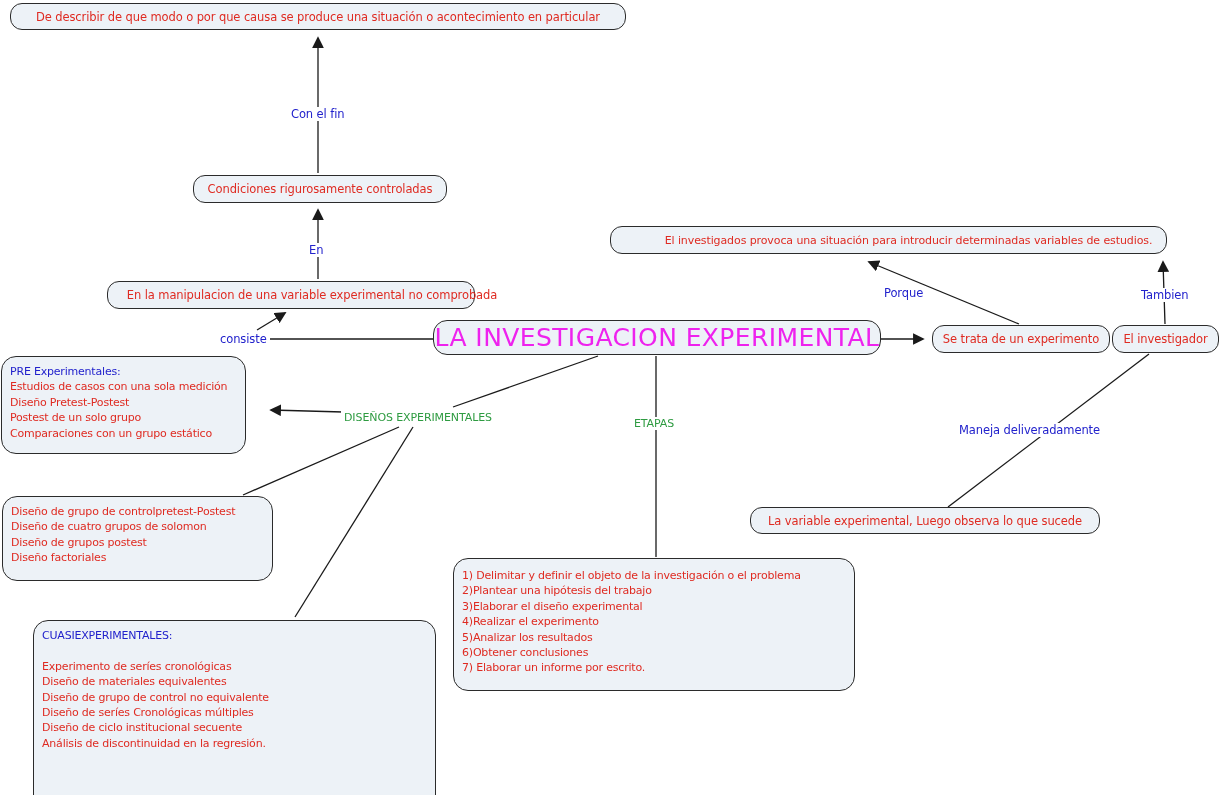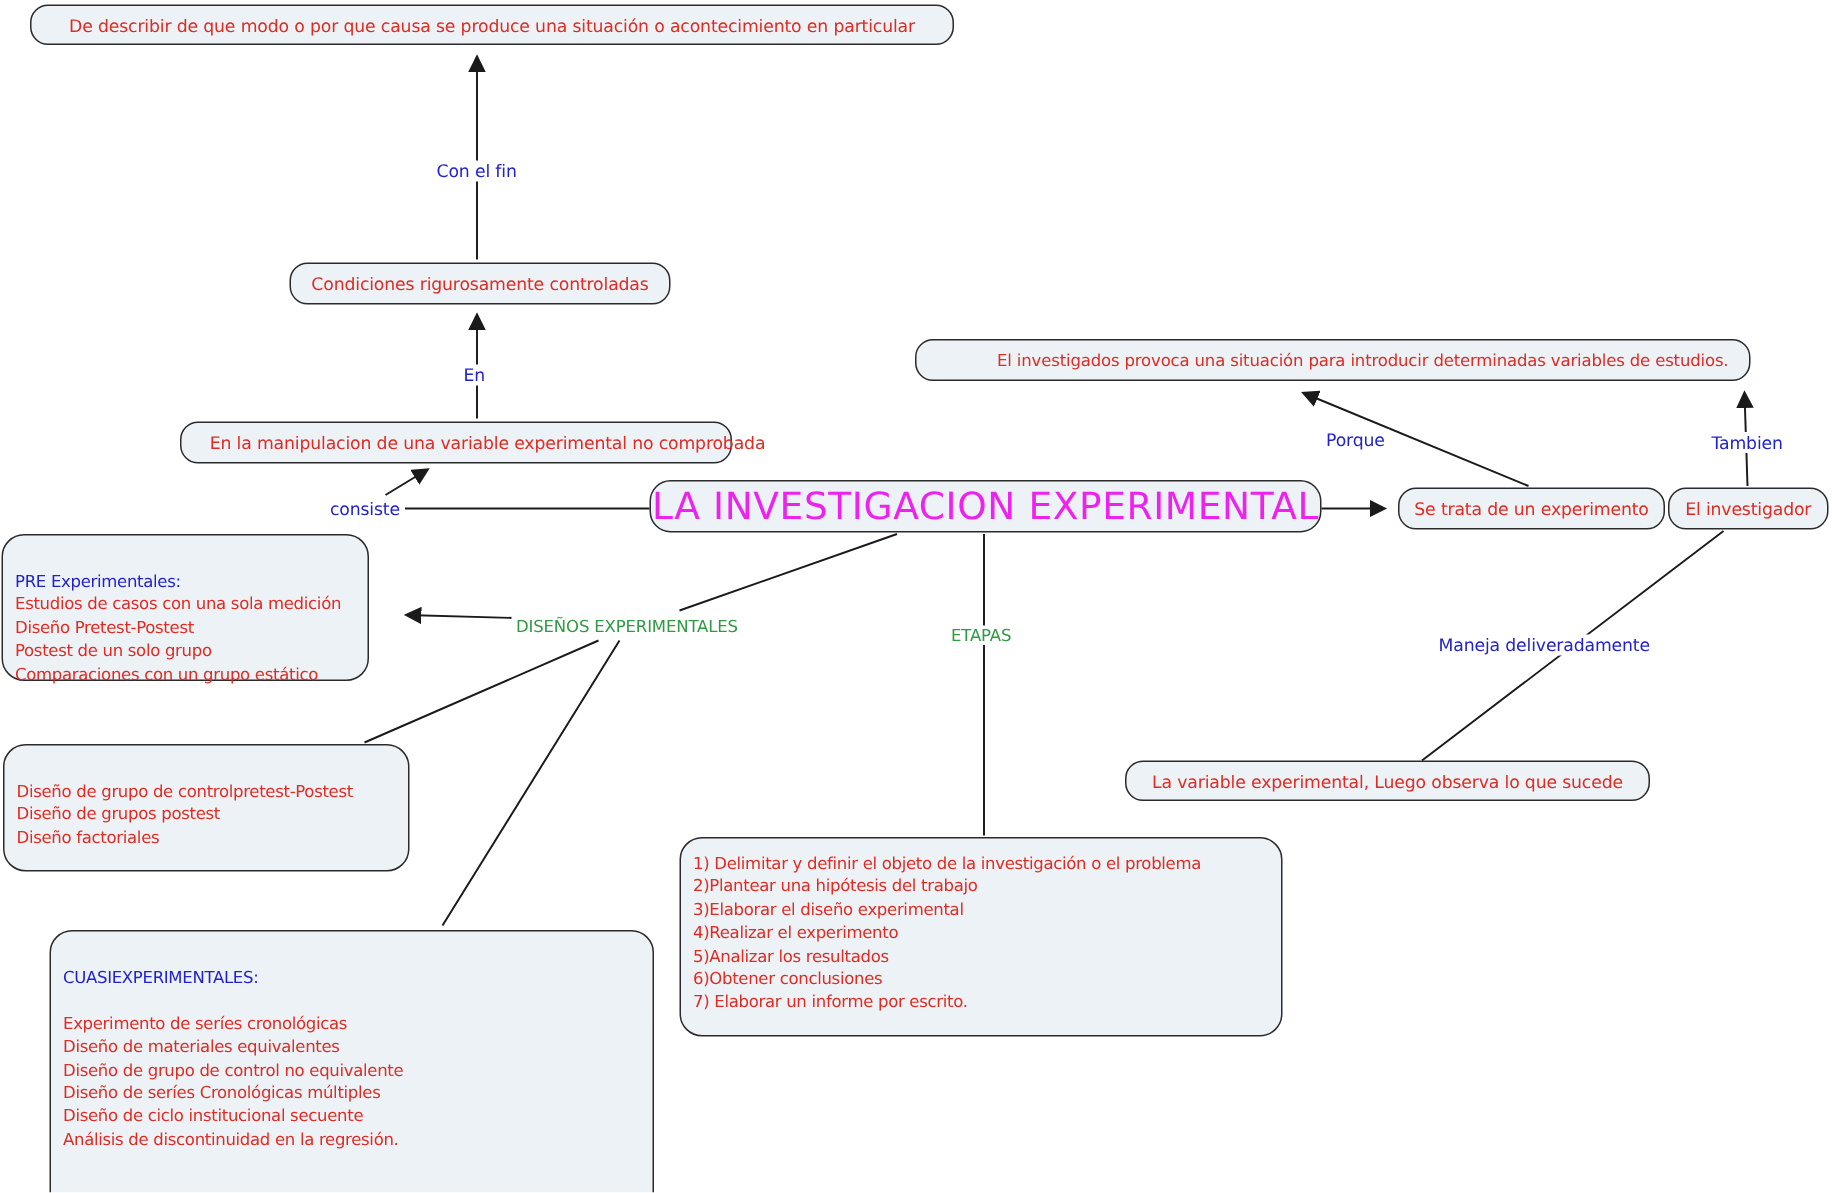--- a/index.html
+++ b/index.html
@@ -12,21 +12,21 @@
   .node{
     position:absolute;z-index:2;box-sizing:border-box;
     background:var(--box-fill,#edf2f7);
     border:1px solid var(--border,#2b2b2b);
     color:var(--red,#df2b22);
     display:flex;align-items:center;justify-content:center;text-align:center;
     font-size:11.5px;letter-spacing:-0.1px;border-radius:12px;
     white-space:nowrap;padding:0 6px;
   }
   .node.multi{
-    display:block;text-align:left;padding:23px 8px;border-radius:15px;
+    display:block;text-align:left;padding:7px 8px;border-radius:15px;
     font-size:11px;letter-spacing:-0.2px;
   }
   .multi .ln{line-height:15.4px;min-height:15.4px;white-space:nowrap;overflow:hidden;}
   .multi .hdr{color:var(--blue,#2222cc);}
   #node-title{
     font-size:25px;letter-spacing:0.4px;color:var(--magenta,#ee22ee);
     border-radius:14px;z-index:3;
   }
   .link-label{
     position:absolute;z-index:4;background:#ffffff;padding:0 3px;
@@ -53,25 +53,25 @@
     <line x1="1019" y1="324" x2="869" y2="262" stroke="#1a1a1a" stroke-width="1.3" marker-end="url(#arrow)"></line>
     <line x1="1165" y1="324" x2="1163" y2="262" stroke="#1a1a1a" stroke-width="1.3" marker-end="url(#arrow)"></line>
     <line x1="1149" y1="354" x2="948" y2="507" stroke="#1a1a1a" stroke-width="1.3"></line>
     <line x1="598" y1="356" x2="453" y2="407" stroke="#1a1a1a" stroke-width="1.3"></line>
     <line x1="343" y1="412" x2="271" y2="410" stroke="#1a1a1a" stroke-width="1.3" marker-end="url(#arrow)"></line>
     <line x1="399" y1="427" x2="243" y2="495" stroke="#1a1a1a" stroke-width="1.3"></line>
     <line x1="413" y1="427" x2="295" y2="617" stroke="#1a1a1a" stroke-width="1.3"></line>
     <line x1="656" y1="356" x2="656" y2="557" stroke="#1a1a1a" stroke-width="1.3"></line>
   </svg>
 
-  <div class="node" style="left:20px;top:3px;width:616px;height:27px;">De describir de que modo o por que causa se produce una situación o acontecimiento en particular</div>
+  <div class="node" style="left:10px;top:3px;width:616px;height:27px;">De describir de que modo o por que causa se produce una situación o acontecimiento en particular</div>
 
   <div class="node" style="left:193px;top:175px;width:254px;height:28px;">Condiciones rigurosamente controladas</div>
 
-  <div class="node" style="left:120px;top:281px;width:368px;height:28px;padding-left:48px;">En la manipulacion de una variable experimental no comprobada</div>
+  <div class="node" style="left:107px;top:281px;width:368px;height:28px;padding-left:48px;">En la manipulacion de una variable experimental no comprobada</div>
 
   <div class="node" id="node-title" style="left:433px;top:320px;width:448px;height:35px;">LA INVESTIGACION EXPERIMENTAL</div>
 
   <div class="node" style="left:610px;top:226px;width:557px;height:28px;font-size:11px;padding-left:46px;">El investigados provoca una situación para introducir determinadas variables de estudios.</div>
 
   <div class="node" style="left:932px;top:325px;width:178px;height:28px;">Se trata de un experimento</div>
 
   <div class="node" style="left:1112px;top:325px;width:107px;height:28px;">El investigador</div>
 
   <div class="node" style="left:750px;top:507px;width:350px;height:27px;">La variable experimental, Luego observa lo que sucede</div>
@@ -79,20 +79,21 @@
   <div class="node multi" style="left:1px;top:356px;width:245px;height:98px;">
     <div class="ln hdr">PRE Experimentales:</div>
     <div class="ln">Estudios de casos con una sola medición</div>
     <div class="ln">Diseño Pretest-Postest</div>
     <div class="ln">Postest de un solo grupo</div>
     <div class="ln">Comparaciones con un grupo estático</div>
   </div>
 
   <div class="node multi" style="left:2px;top:496px;width:271px;height:85px;">
     <div class="ln">Diseño de grupo de controlpretest-Postest</div>
+    <div class="ln">Diseño de cuatro grupos de solomon</div>
     <div class="ln">Diseño de grupos postest</div>
     <div class="ln">Diseño factoriales</div>
   </div>
 
   <div class="node multi" style="left:33px;top:620px;width:403px;height:198px;">
     <div class="ln hdr">CUASIEXPERIMENTALES:</div>
     <div class="ln"></div>
     <div class="ln">Experimento de seríes cronológicas</div>
     <div class="ln">Diseño de materiales equivalentes</div>
     <div class="ln">Diseño de grupo de control no equivalente</div>

